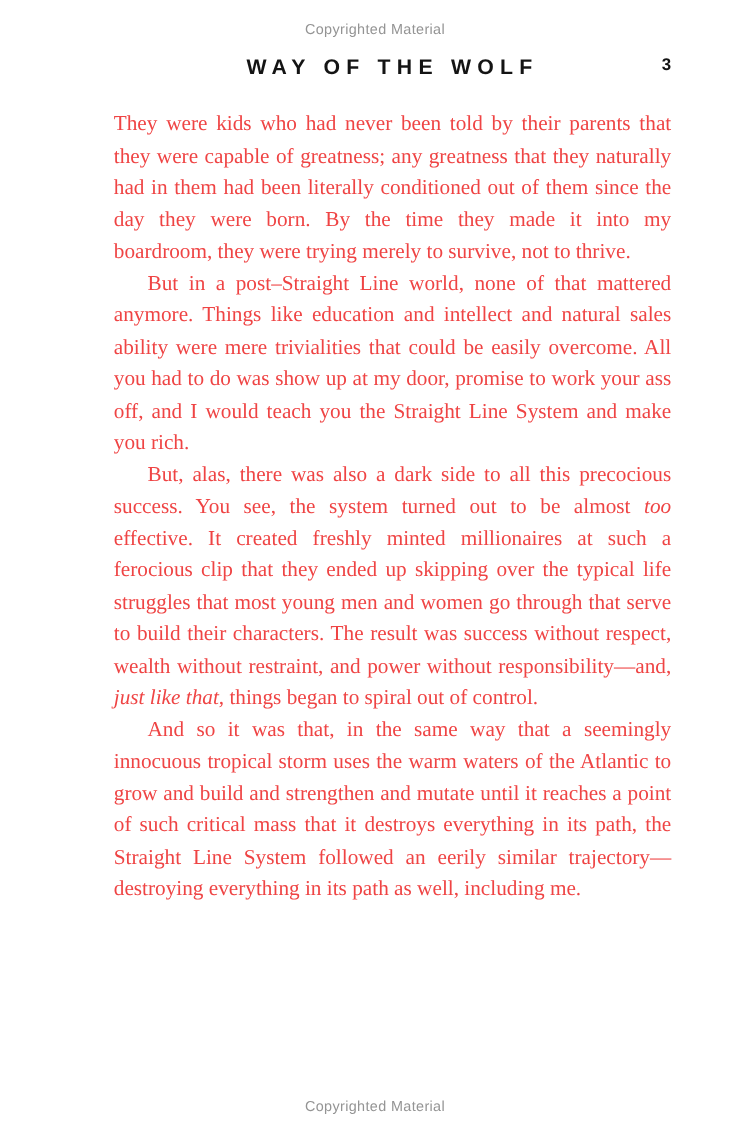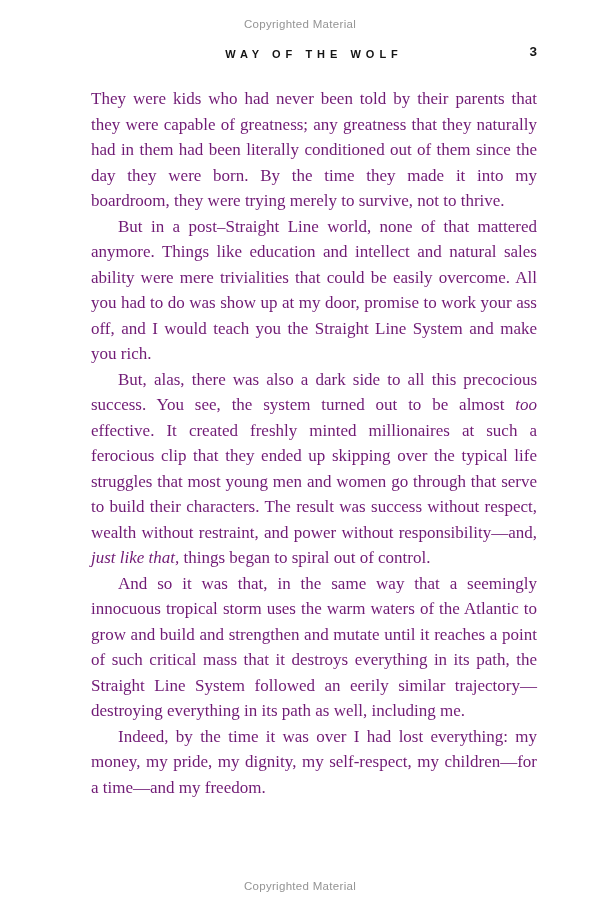--- a/index.html
+++ b/index.html
@@ -32,40 +32,40 @@
     position: absolute;
     top: 44px;
     left: 91px;
     width: 446px;
     height: 18px;
     text-align: center;
   }
   .running-title {
     font-family: "Liberation Sans", sans-serif;
     font-weight: bold;
-    font-size: 11px;
+    font-size: 17px;
     letter-spacing: 5px;
     color: #141414;
     white-space: nowrap;
   }
   .pagenum {
     position: absolute;
     right: 0;
     top: 0;
     font-family: "Liberation Sans", sans-serif;
     font-weight: bold;
     font-size: 13.5px;
     color: #141414;
   }
   .body-text {
     position: absolute;
     top: 86px;
     left: 91px;
     width: 446px;
-    color: #701a75;
+    color: #ef4444;
     font-size: 17px;
     line-height: 25.5px;
     text-align: justify;
   }
   .para { margin: 0; padding: 0; }
   .para.indent { text-indent: 27px; }
   .para em { }
 </style>
 </head>
 <body>
@@ -77,18 +77,17 @@
   <div class="header">
     <span class="running-title">WAY OF THE WOLF</span>
     <span class="pagenum">3</span>
   </div>
 
   <div class="body-text">
       <p class="para"><span>They were kids who had never been told by their parents that they were capable of greatness; any greatness that they naturally had in them had been literally conditioned out of them since the day they were born. By the time they made it into my boardroom, they were trying merely to survive, not to thrive.</span></p>
       <p class="para indent"><span>But in a post–Straight Line world, none of that mattered anymore. Things like education and intellect and natural sales ability were mere trivialities that could be easily overcome. All you had to do was show up at my door, promise to work your ass off, and I would teach you the Straight Line System and make you rich.</span></p>
       <p class="para indent"><span>But, alas, there was also a dark side to all this precocious success. You see, the system turned out to be almost </span><em>too</em><span> effective. It created freshly minted millionaires at such a ferocious clip that they ended up skipping over the typical life struggles that most young men and women go through that serve to build their characters. The result was success without respect, wealth without restraint, and power without responsibility—and, </span><em>just like that,</em><span> things began to spiral out of control.</span></p>
       <p class="para indent"><span>And so it was that, in the same way that a seemingly innocuous tropical storm uses the warm waters of the Atlantic to grow and build and strengthen and mutate until it reaches a point of such critical mass that it destroys everything in its path, the Straight Line System followed an eerily similar trajectory—destroying everything in its path as well, including me.</span></p>
-      <p class="para indent"><span>Indeed, by the time it was over I had lost everything: my money, my pride, my dignity, my self-respect, my children—for a time—and my freedom.</span></p>
     </div>
 
   <div class="copyright bottom">Copyrighted Material</div>
 
 </div>
 
 </body></html>

